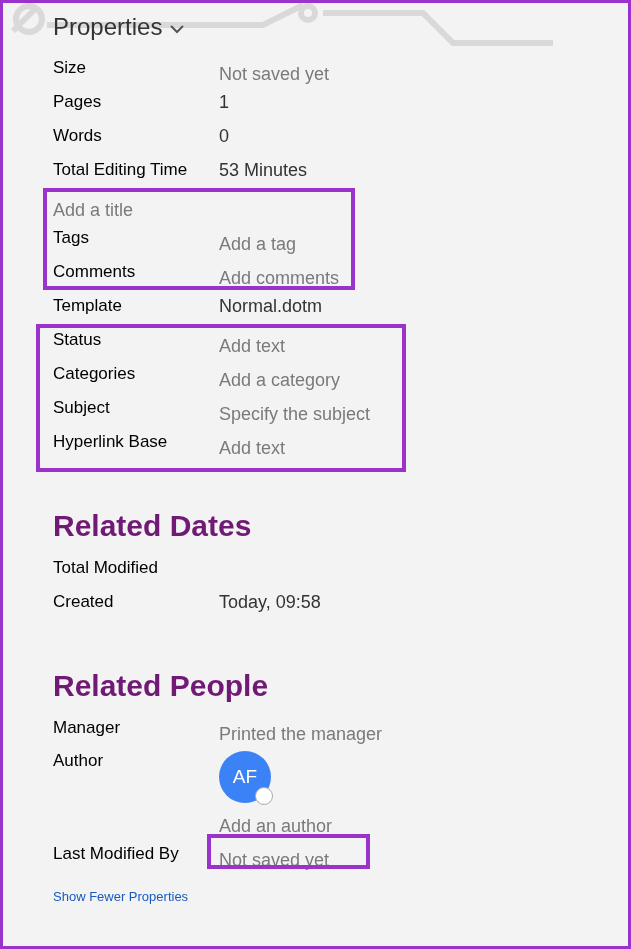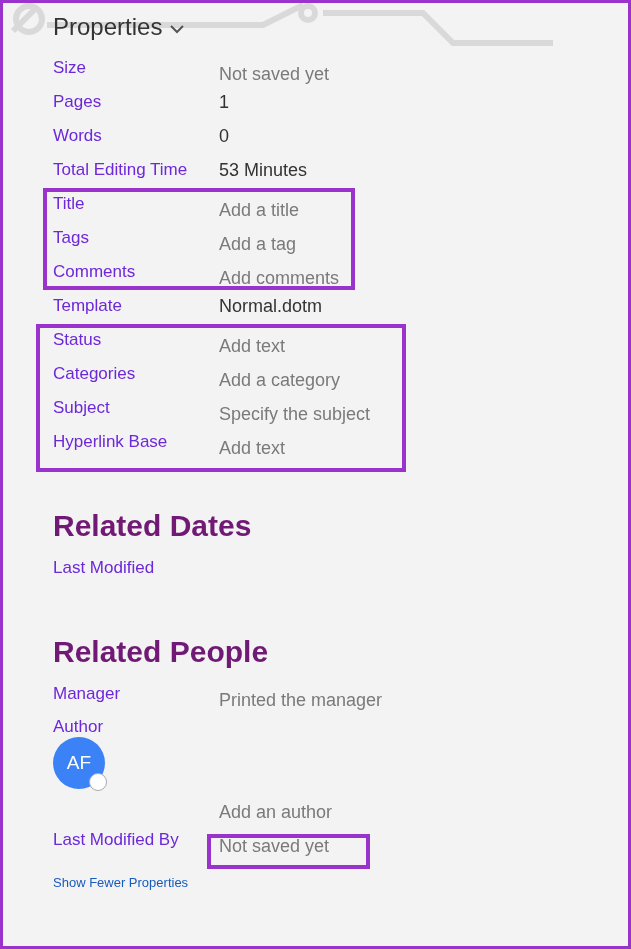--- a/index.html
+++ b/index.html
@@ -43,21 +43,21 @@
       position: relative;
       z-index: 1;
     }
     .row {
       display: flex;
       align-items: center;
       min-height: 34px;
     }
     .label-col {
       width: 166px;
-      color: #6d28d9;
+      color: #000000;
       font-size: 17px;
     }
     .value-col {
       color: #333;
       font-size: 18px;
     }
     .placeholder {
       color: #7a7a7a;
       margin-top: 12px;
     }
@@ -127,21 +127,20 @@
     }
     .show-fewer {
       color: #185abd;
       font-size: 13px;
       margin-top: 18px;
       cursor: pointer;
     }
     .author-row {
       align-items: flex-start;
       padding-top: 6px;
-      flex-direction: column;
     }
   </style>
 </head>
 <body>
 
 <svg class="circuit-bg" viewBox="0 0 631 56">
   <g fill="none" stroke="#999" stroke-width="6">
     <circle cx="26" cy="16" r="13"></circle>
     <path d="M 10 28 L 32 6"></path>
     <path d="M 44 22 L 260 22 L 300 2"></path>
@@ -173,21 +172,20 @@
   </div>
   <div class="row">
     <div class="label-col">Words</div>
     <div class="value-col">0</div>
   </div>
   <div class="row">
     <div class="label-col">Total Editing Time</div>
     <div class="value-col">53 Minutes</div>
   </div>
   <div class="row">
-    <div class="label-col">Title</div>
     <div class="value-col placeholder">Add a title</div>
   </div>
   <div class="row">
     <div class="label-col">Tags</div>
     <div class="value-col placeholder">Add a tag</div>
   </div>
   <div class="row">
     <div class="label-col">Comments</div>
     <div class="value-col placeholder">Add comments</div>
   </div>
@@ -207,22 +205,26 @@
     <div class="label-col">Subject</div>
     <div class="value-col placeholder">Specify the subject</div>
   </div>
   <div class="row">
     <div class="label-col">Hyperlink Base</div>
     <div class="value-col placeholder">Add text</div>
   </div>
 
   <div class="subsection-title">Related Dates</div>
   <div class="row">
-    <div class="label-col">Last Modified</div>
+    <div class="label-col">Total Modified</div>
     <div class="value-col"></div>
+  </div>
+  <div class="row">
+    <div class="label-col">Created</div>
+    <div class="value-col">Today, 09:58</div>
   </div>
 
   <div class="subsection-title">Related People</div>
   <div class="row">
     <div class="label-col">Manager</div>
     <div class="value-col placeholder">Printed the manager</div>
   </div>
 
   <div class="row author-row">
     <div class="label-col">Author</div>

